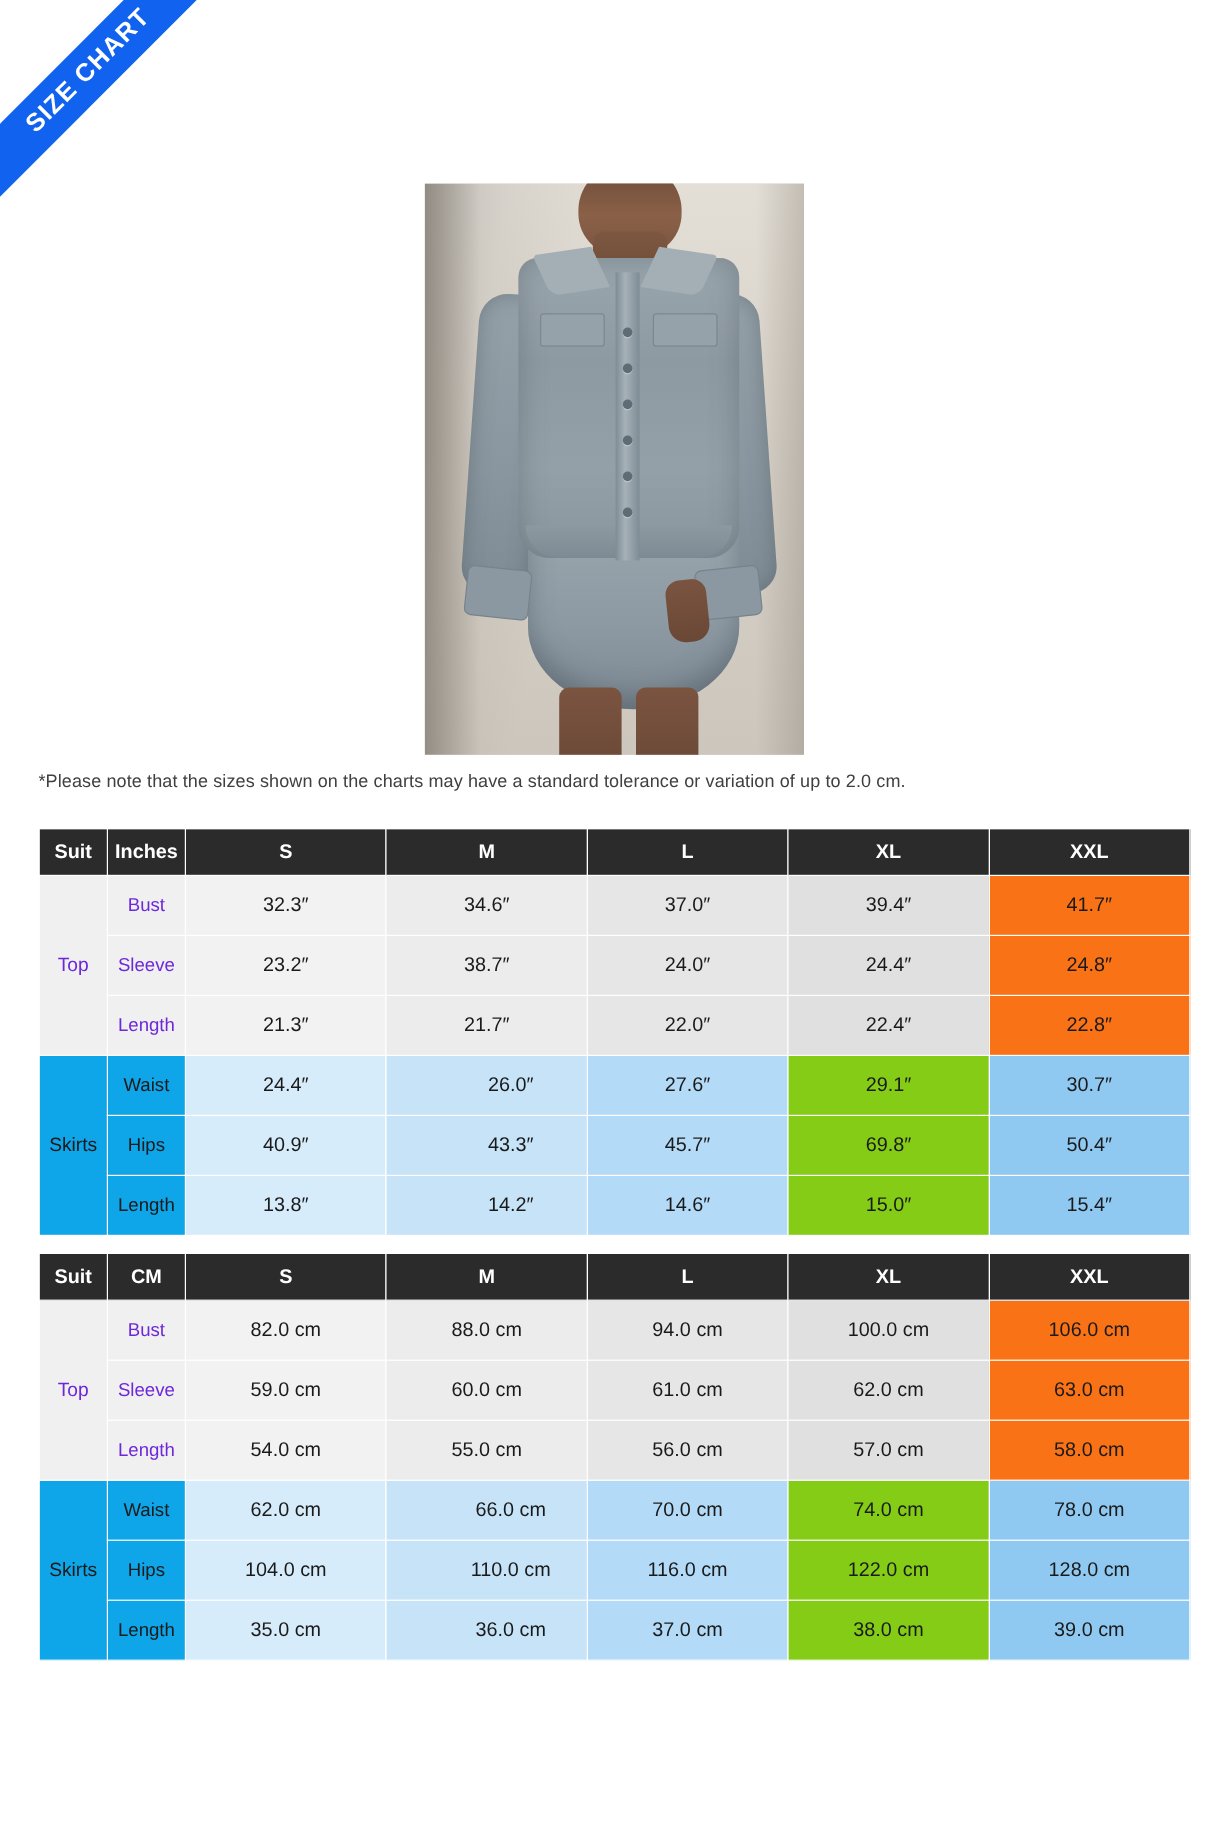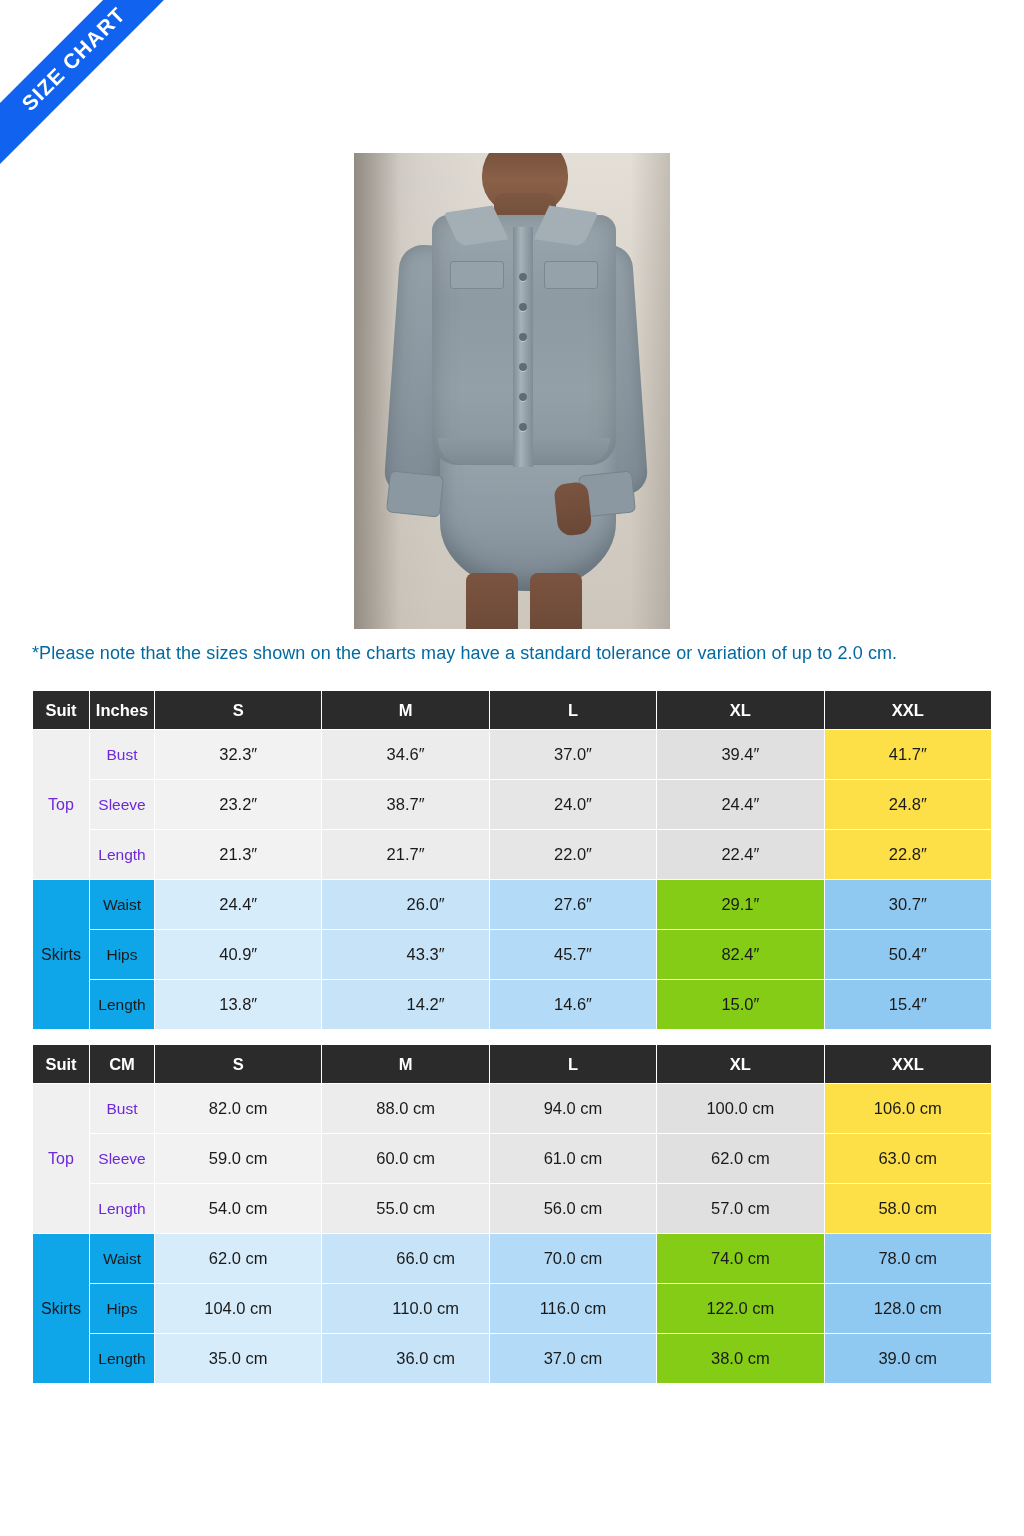--- a/index.html
+++ b/index.html
@@ -229,22 +229,22 @@
   }
   .leg-l { left: 112px; }
   .leg-r { left: 176px; }
 
   
   .note {
     position: absolute;
     top: 643px;
     left: 32px;
     width: 960px;
-    font-size: 18px;
-    color: #0369a1;
+    font-size: 15px;
+    color: #404040;
     letter-spacing: 0.1px;
   }
 
   
   .chart {
     position: absolute;
     left: 32px;
     width: 960px;
     border-collapse: collapse;
     table-layout: fixed;
@@ -271,21 +271,21 @@
   .col-suit { width: 56px; }
   .col-unit { width: 64px; }
 
   
   .grp-top td.lbl-group,
   .grp-top td.lbl-row { background: #f0f0f0; color: #6d28d9; }
   .grp-top td.v1 { background: #f2f2f2; }
   .grp-top td.v2 { background: #ececec; }
   .grp-top td.v3 { background: #e6e6e6; }
   .grp-top td.v4 { background: #e0e0e0; }
-  .grp-top td.v5 { background: #fde047; }
+  .grp-top td.v5 { background: #f97316; }
 
   
   .grp-skirt td.lbl-group,
   .grp-skirt td.lbl-row { background: #0ea5e9; color: #1a1a1a; }
   .grp-skirt td.v1 { background: #d7ecfb; }
   .grp-skirt td.v2 { background: #c6e3f8; padding-left: 40px; }
   .grp-skirt td.v3 { background: #b3daf6; }
   .grp-skirt td.v4 { background: #84cc16; }
   .grp-skirt td.v5 { background: #8fc9f1; }
 
@@ -379,21 +379,21 @@
         <td class="val v2">26.0″</td>
         <td class="val v3">27.6″</td>
         <td class="val v4">29.1″</td>
         <td class="val v5">30.7″</td>
       </tr>
       <tr class="grp-skirt">
         <td class="lbl-row col-unit">Hips</td>
         <td class="val v1">40.9″</td>
         <td class="val v2">43.3″</td>
         <td class="val v3">45.7″</td>
-        <td class="val v4">82.4″</td>
+        <td class="val v4">69.8″</td>
         <td class="val v5">50.4″</td>
       </tr>
       <tr class="grp-skirt">
         <td class="lbl-row col-unit">Length</td>
         <td class="val v1">13.8″</td>
         <td class="val v2">14.2″</td>
         <td class="val v3">14.6″</td>
         <td class="val v4">15.0″</td>
         <td class="val v5">15.4″</td>
       </tr>

